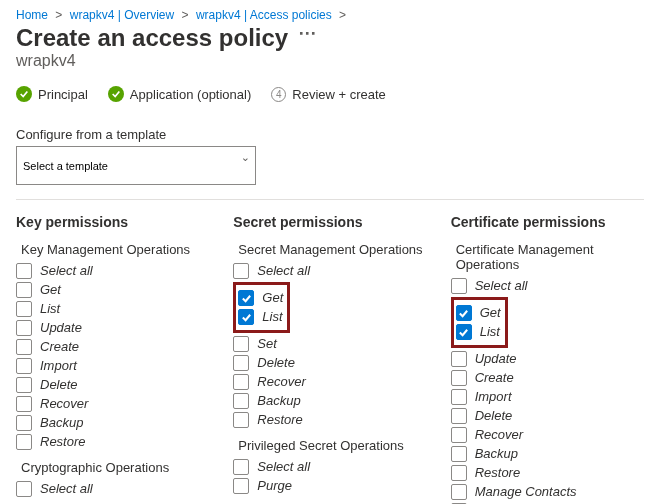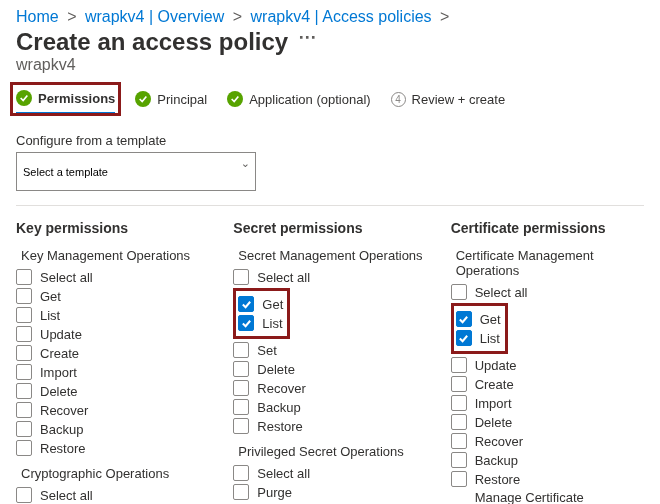--- a/index.html
+++ b/index.html
@@ -6,21 +6,21 @@
   body {
     margin: 0;
     font-family: "Segoe UI", -apple-system, sans-serif;
     font-size: 13px;
     color: #323130;
     background: #fff;
     width: 660px;
     padding: 8px 16px;
   }
   a { color: #0078d4; text-decoration: none; }
-  .breadcrumb { font-size: 16px; }
+  .breadcrumb { font-size: 12px; }
   .breadcrumb a { color: #0078d4; }
   .breadcrumb .sep { color: #605e5c; margin: 0 4px; }
   .page-title { font-size: 24px; font-weight: 600; margin: 2px 0 0 0; display:flex; gap:10px;}
   .subtitle { font-size: 16px; color: #605e5c; margin-bottom: 16px; }
   .ellipsis { color:#605e5c; font-size:18px; line-height:1; }
 
   .stepper { display: flex; gap: 20px; border-bottom: 1px solid transparent; margin-bottom: 18px; align-items:center; flex-wrap:wrap; }
   .step { display: flex; align-items: center; gap: 6px; font-size: 13px; padding-bottom: 6px; cursor:pointer; }
   .step.active { border-bottom: 2px solid #0078d4; }
   .step-icon { width:16px; height:16px; border-radius:50%; display:inline-flex; align-items:center; justify-content:center; font-size:10px; }
@@ -41,21 +41,21 @@
     background:#fff; height:39px; appearance:none;
   }
   .select-wrap .chev { position:absolute; right:6px; top:5px; font-size:11px; color:#605e5c; pointer-events:none;}
 
   .divider { border-top:1px solid #e1dfdd; margin: 10px 0 14px 0; }
 
   .perm-grid { display:flex; gap:24px; }
   .perm-col { flex:1; min-width:0; }
   .perm-heading { font-weight:600; font-size:14px; margin-bottom:12px; }
   .group-label { font-size:13px; margin:10px 0 6px 5px; }
-  .check-row { display:flex; align-items:flex-end; gap:8px; font-size:13px; margin:3px 0; }
+  .check-row { display:flex; align-items:flex-start; gap:8px; font-size:13px; margin:3px 0;font-style:italic; }
   .checkbox {
     width:16px; height:16px; border:1px solid #8a8886; border-radius:2px; background:#fff;
     display:inline-flex; align-items:center; justify-content:center; flex-shrink:0;
     cursor:pointer;
   }
   .checkbox.checked { background:#0078d4; border-color:#0078d4; color:#fff; }
   .checkbox.checked svg { width:11px; height:11px; }
   .hl-group { border:3px solid #8b1a1a; padding:2px 4px 2px 2px; display:inline-block; }
   .hl-group .check-row { margin:3px 0; }
 </style>
@@ -71,28 +71,20 @@
   <span class="sep">&gt;</span>
 </div>
 
 <div class="page-title">
   <span>Create an access policy</span>
   <span class="ellipsis">⋯</span>
 </div>
 <div class="subtitle">wrapkv4</div>
 
 <div class="stepper">
-  <div class="step active step-highlight">
-    <span class="step-icon green">
-      <svg viewBox="0 0 12 12" width="10" height="10">
-          <path d="M2 6 L5 9 L10 3" stroke="#fff" stroke-width="2" fill="none"></path>
-        </svg>
-    </span>
-    <span class="step-label active-label">Permissions</span>
-  </div>
   <div class="step">
     <span class="step-icon green">
       <svg viewBox="0 0 12 12" width="10" height="10">
           <path d="M2 6 L5 9 L10 3" stroke="#fff" stroke-width="2" fill="none"></path>
         </svg>
     </span>
     <span class="step-label">Principal</span>
   </div>
   <div class="step">
     <span class="step-icon green">
@@ -242,15 +234,18 @@
         <span class="checkbox"></span>
         <span>Recover</span>
       </div><div class="check-row">
         <span class="checkbox"></span>
         <span>Backup</span>
       </div><div class="check-row">
         <span class="checkbox"></span>
         <span>Restore</span>
       </div><div class="check-row">
         <span class="checkbox"></span>
+        <span>Manage Contacts</span>
+      </div><div class="check-row">
+        <span class="checkbox"></span>
         <span>Manage Certificate Authorities</span>
       </div></div>
 </div>
 
 </body></html>

